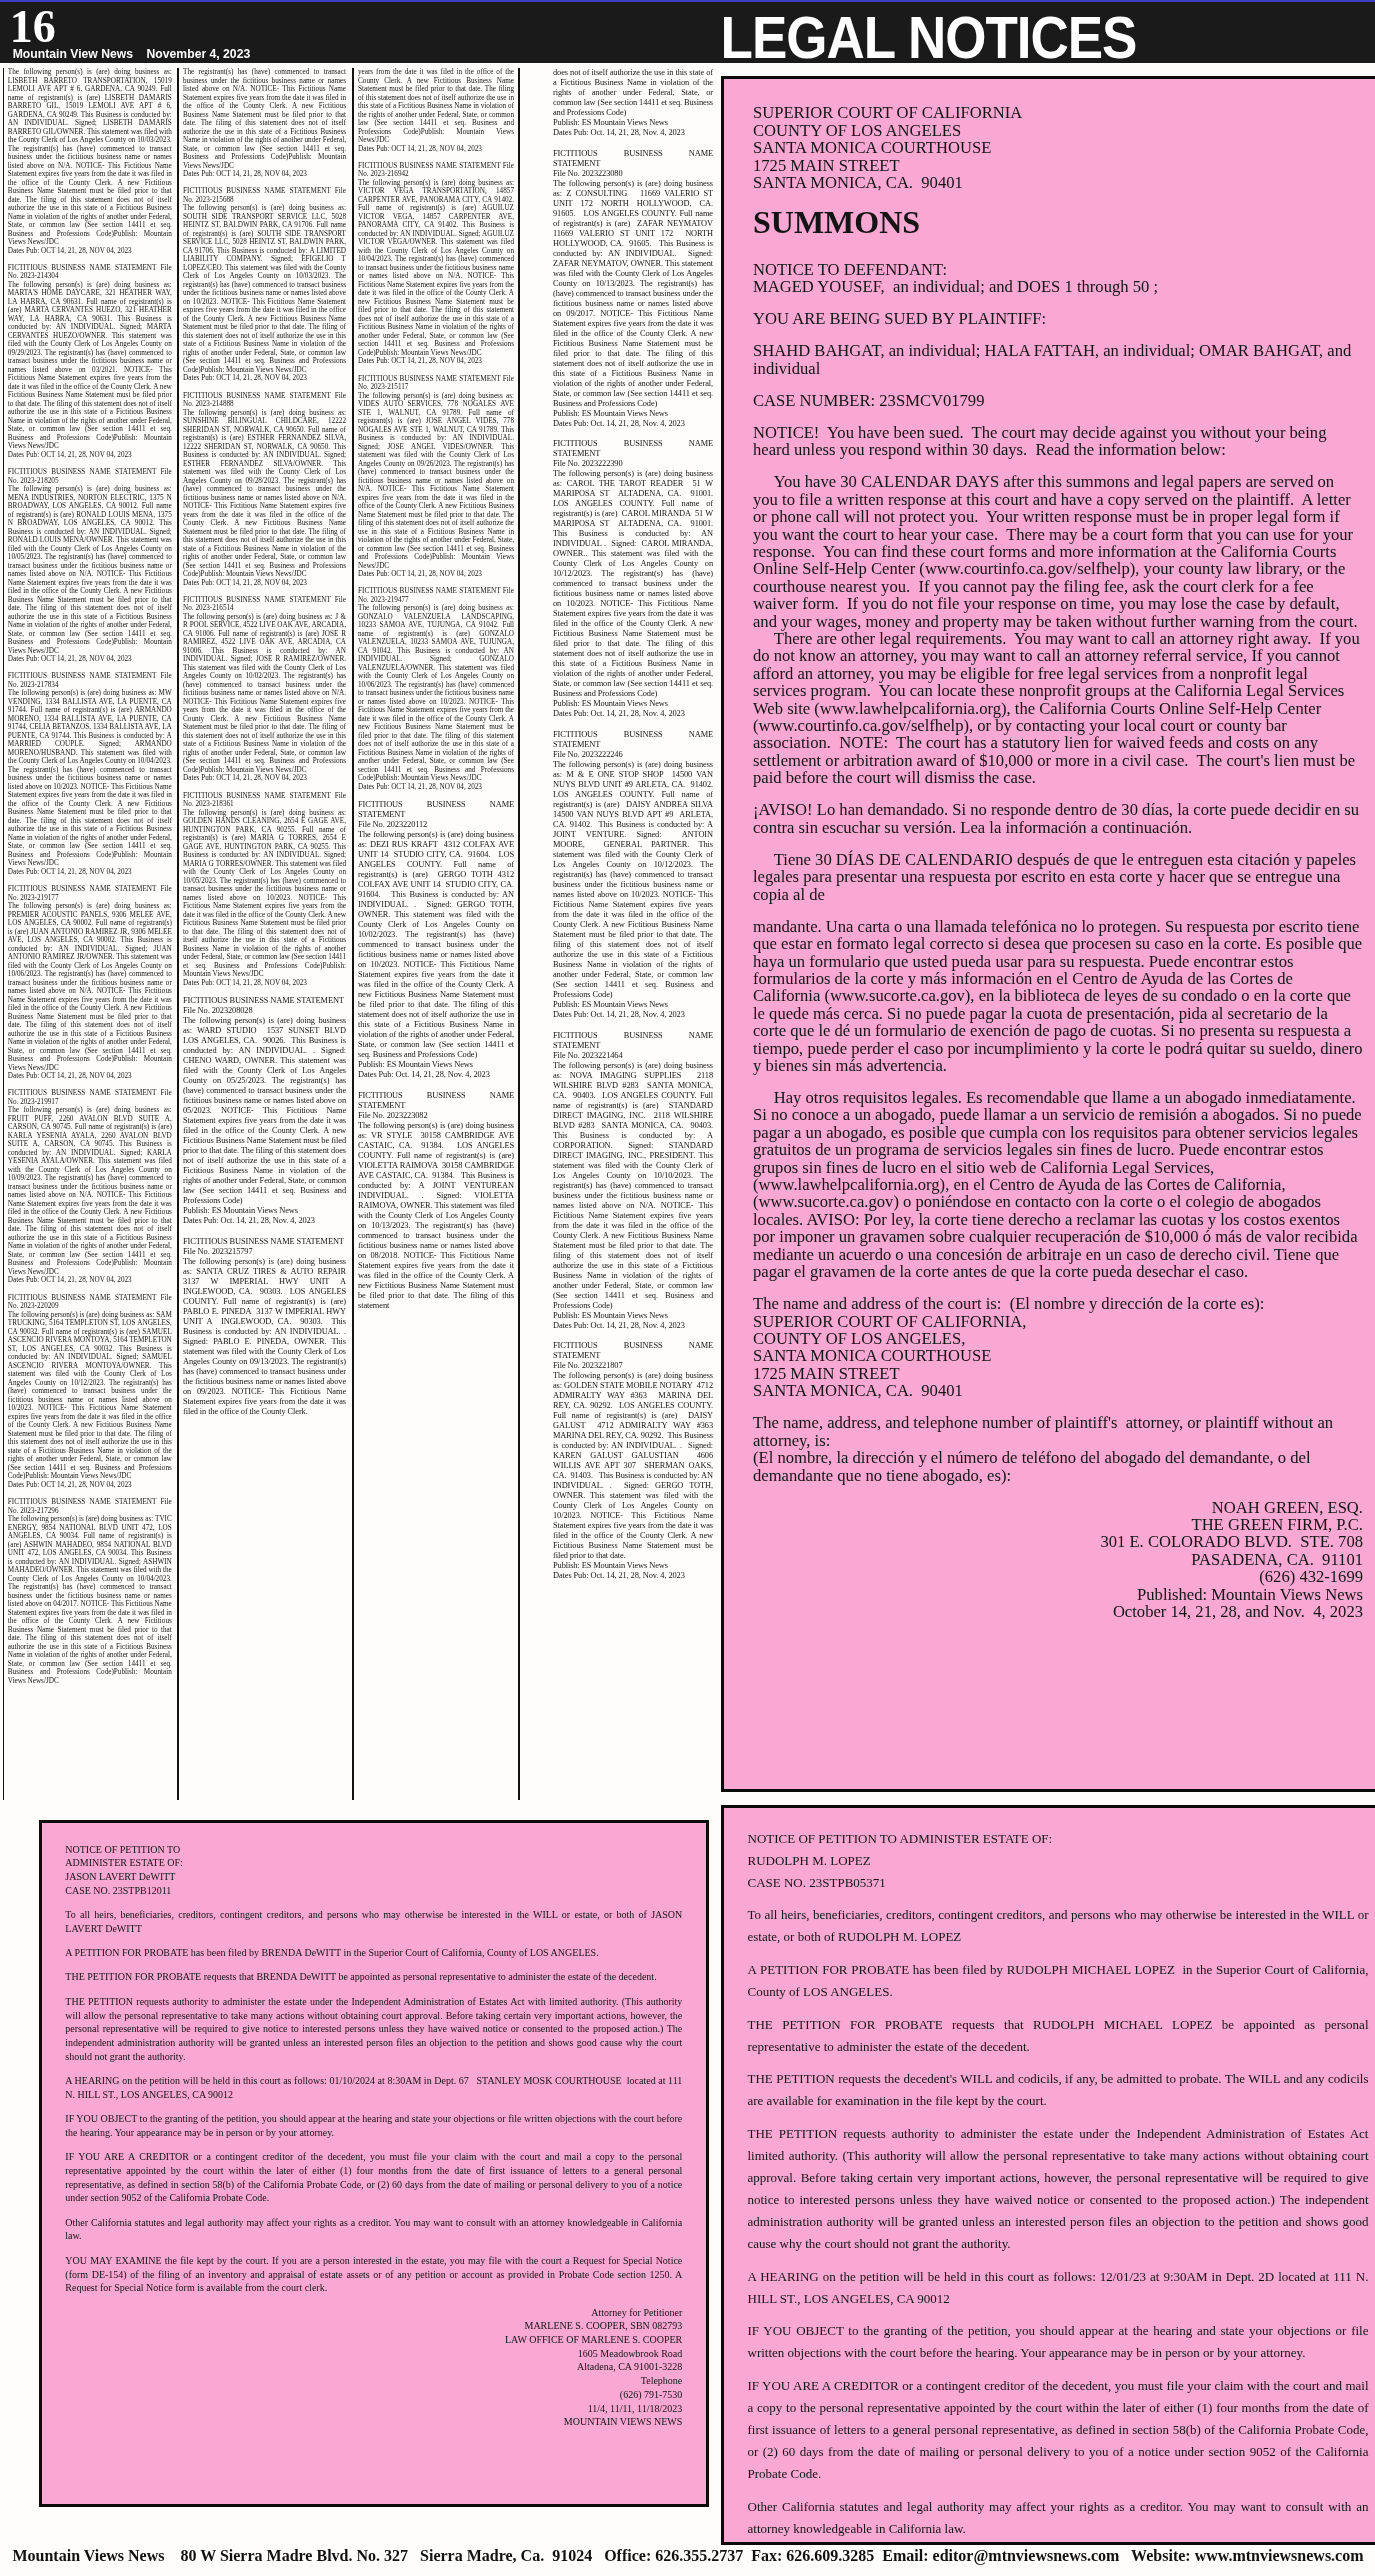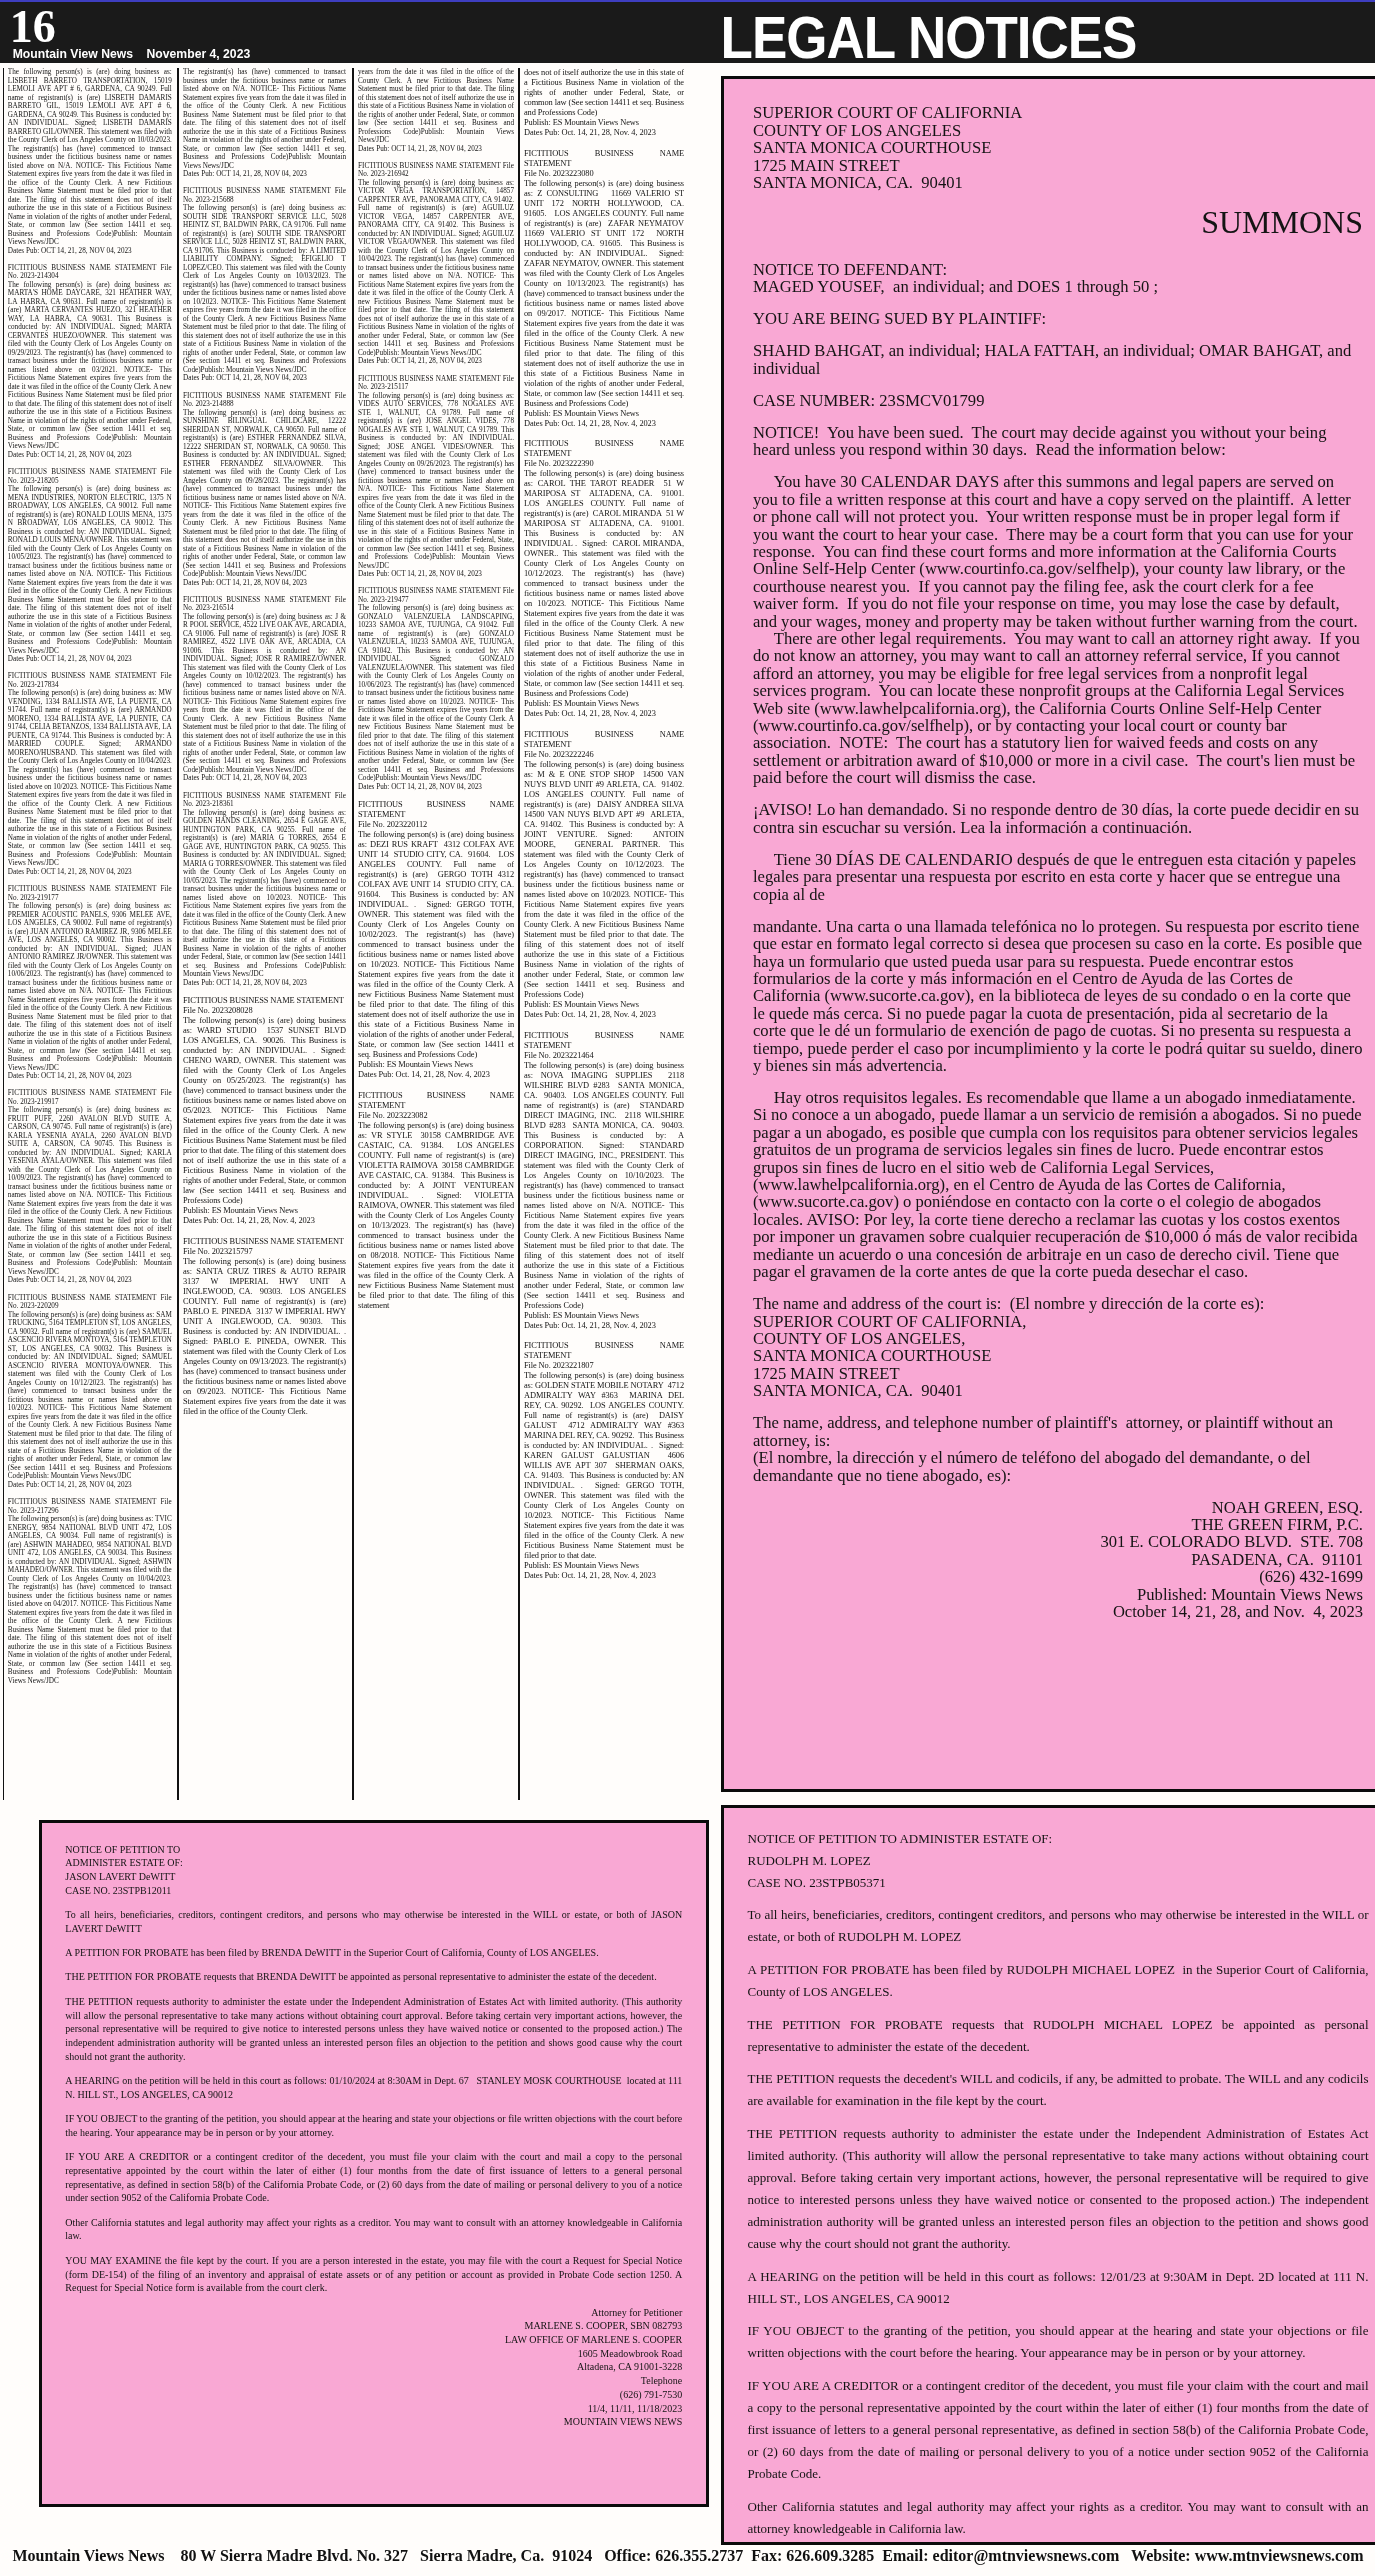--- a/index.html
+++ b/index.html
@@ -10,29 +10,29 @@
   #pageno{position:absolute;left:9.8px;top:-2px;font-size:46px;font-weight:bold;color:#fff;font-family:"Liberation Serif",serif;}
   #mast-sub{position:absolute;left:12.7px;top:45px;font-family:"Liberation Sans",sans-serif;font-weight:bold;font-size:12.2px;color:#fff;white-space:pre;}
   #banner{position:absolute;left:528px;top:1px;width:801px;text-align:center;color:#fff;
           font-family:"Liberation Sans",sans-serif;font-weight:bold;font-size:53px;letter-spacing:-1px;
           transform:scaleY(1.12);transform-origin:top;white-space:nowrap;}
   
   .ncol{position:absolute;top:68px;height:1736px;overflow:hidden;text-align:justify;}
   #col1{left:7.8px;width:164px;}
   #col2{left:183px;width:163px;}
   #col3{left:358px;width:156px;}
-  #col4{left:524px;width:160px;}
+  #col4{left:553px;width:160px;}
   .ncol .blk{font-size:7.2px;line-height:8.5px;margin-bottom:8.8px;white-space:pre-wrap;}
   .ncol .blk.es{font-size:8.4px;line-height:10px;margin-bottom:10.7px;letter-spacing:-0.1px;}
   .vrule{position:absolute;top:68px;height:1732px;width:1.5px;background:#111;}
   
   .lbox{position:absolute;box-sizing:border-box;border:3.9px solid #0b0b0b;background:#f9a8d4;overflow:hidden;margin-left:31px;}
   #summons-box{left:690px;top:76px;width:674px;height:1716px;padding:25.4px 29px 0 29px;font-size:16.6px;line-height:17.4px;}
   #summons-box .blk{margin-bottom:14.7px;white-space:pre-wrap;}
-  #summons-box .blk.c{text-align:right;font-weight:normal;font-size:32px;line-height:33px;margin:9.8px 0 21.5px 0;}
+  #summons-box .blk.c{text-align:left;font-weight:bold;font-size:32px;line-height:33px;margin:9.8px 0 21.5px 0;}
   #summons-box .blk.r{text-align:right;}
   #probate-left{left:7.8px;top:1820px;width:670px;height:687px;padding:19.5px 23.5px 0 23.5px;font-size:10px;line-height:13.7px;}
   #probate-right{left:690px;top:1805px;width:674px;height:740px;padding:19.5px 23.5px 0 23.5px;font-size:13px;line-height:22px;}
   .probate .blk{margin-bottom:10.7px;white-space:pre-wrap;text-align:justify;}
   .probate .blk.t{text-align:left;}
   .probate .blk.r{text-align:right;}
   
   #footer{position:absolute;left:0;top:2547px;width:1376px;text-align:center;
           font-size:16px;font-weight:bold;white-space:pre;color:#111;}
 </style>

